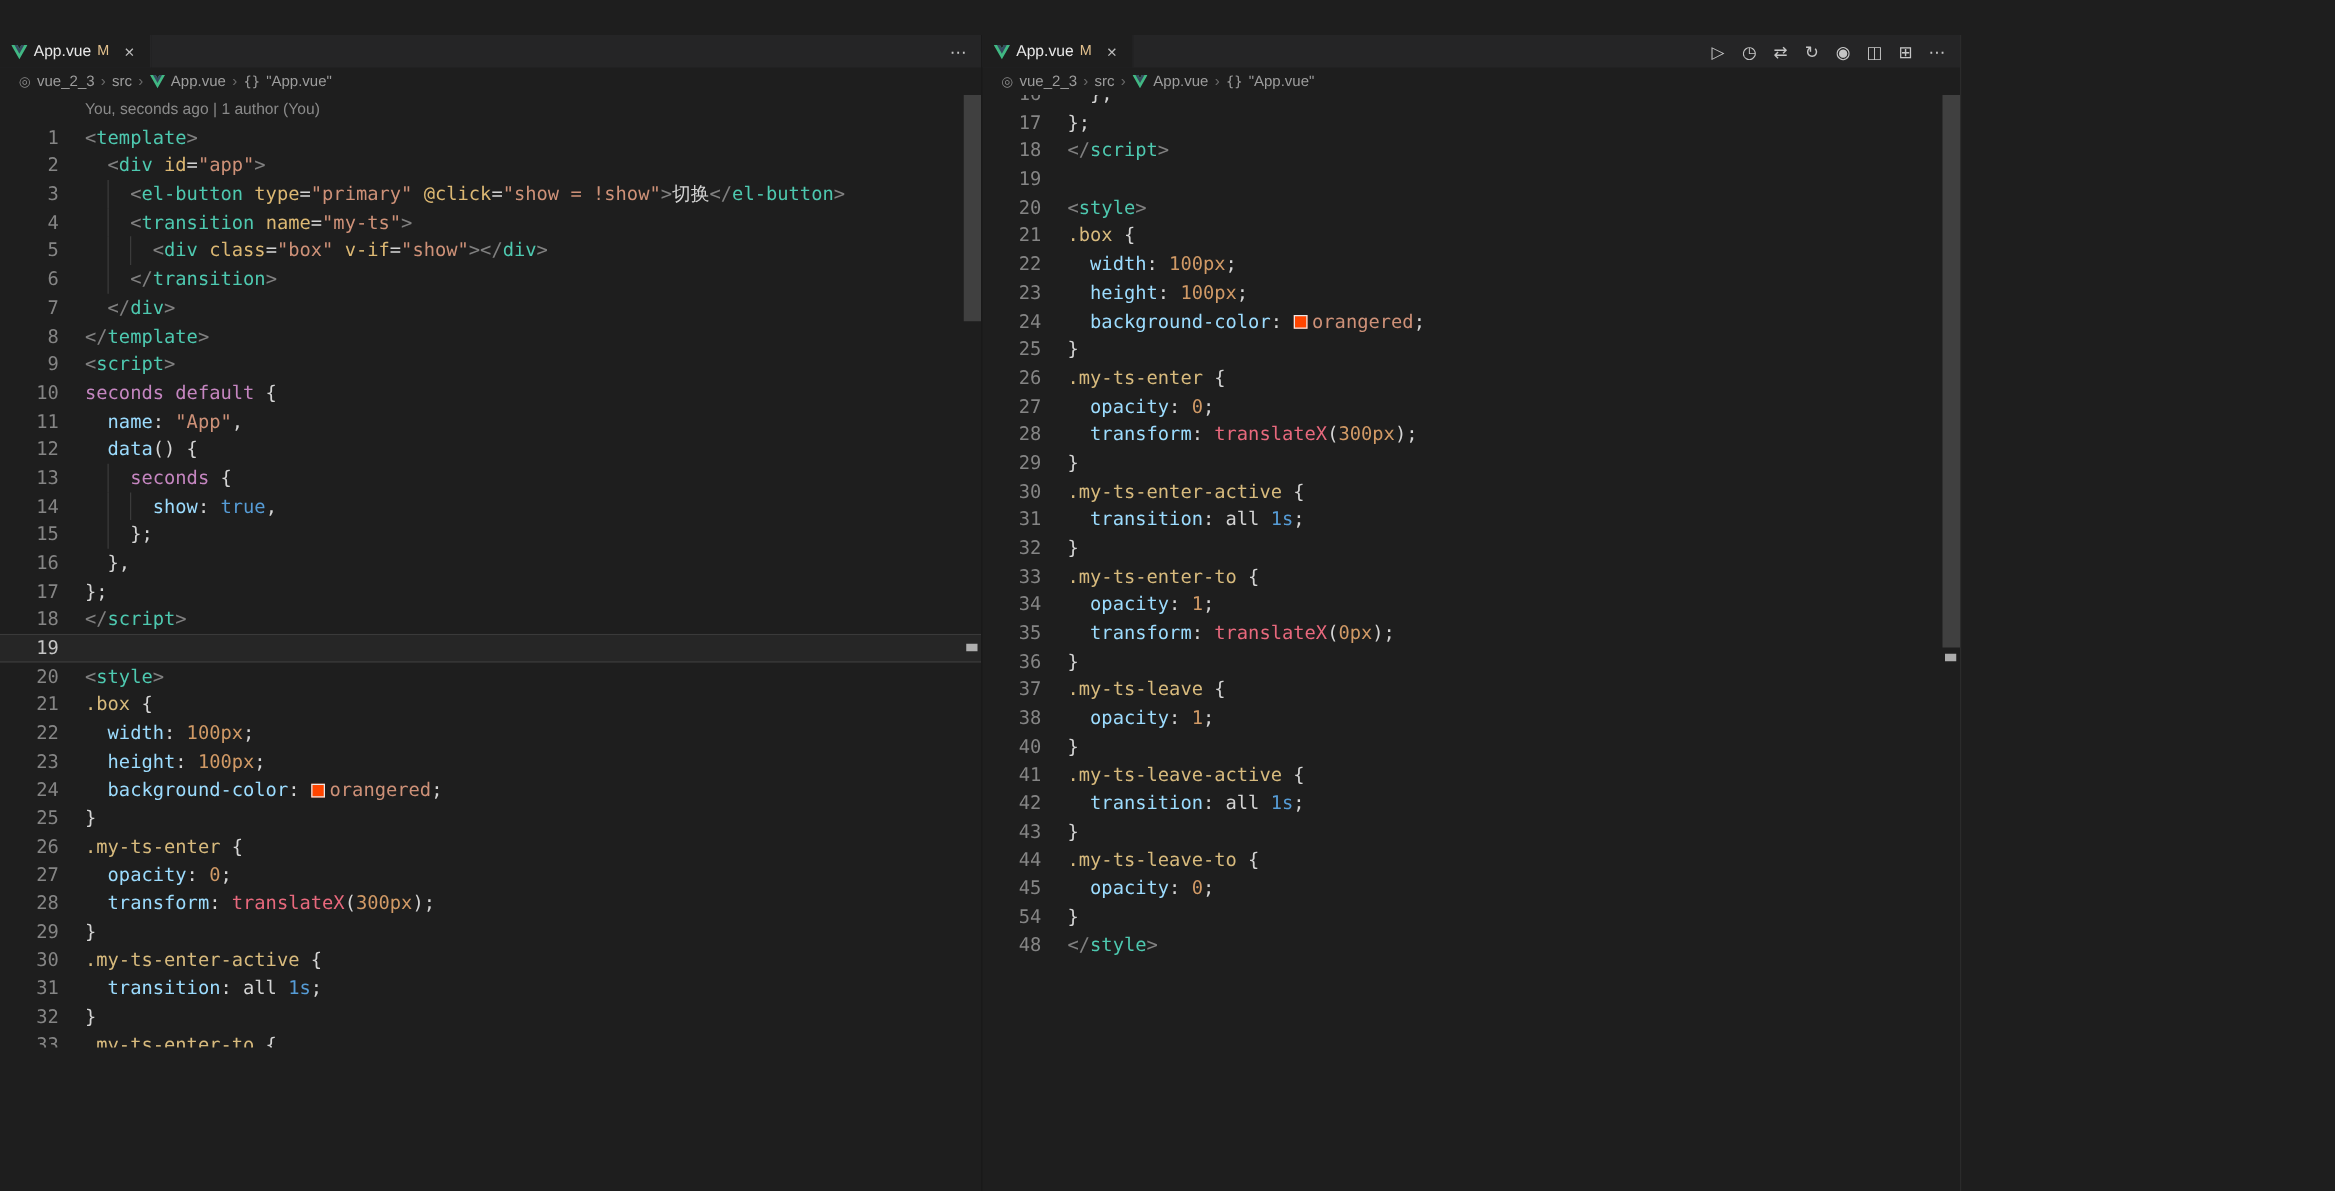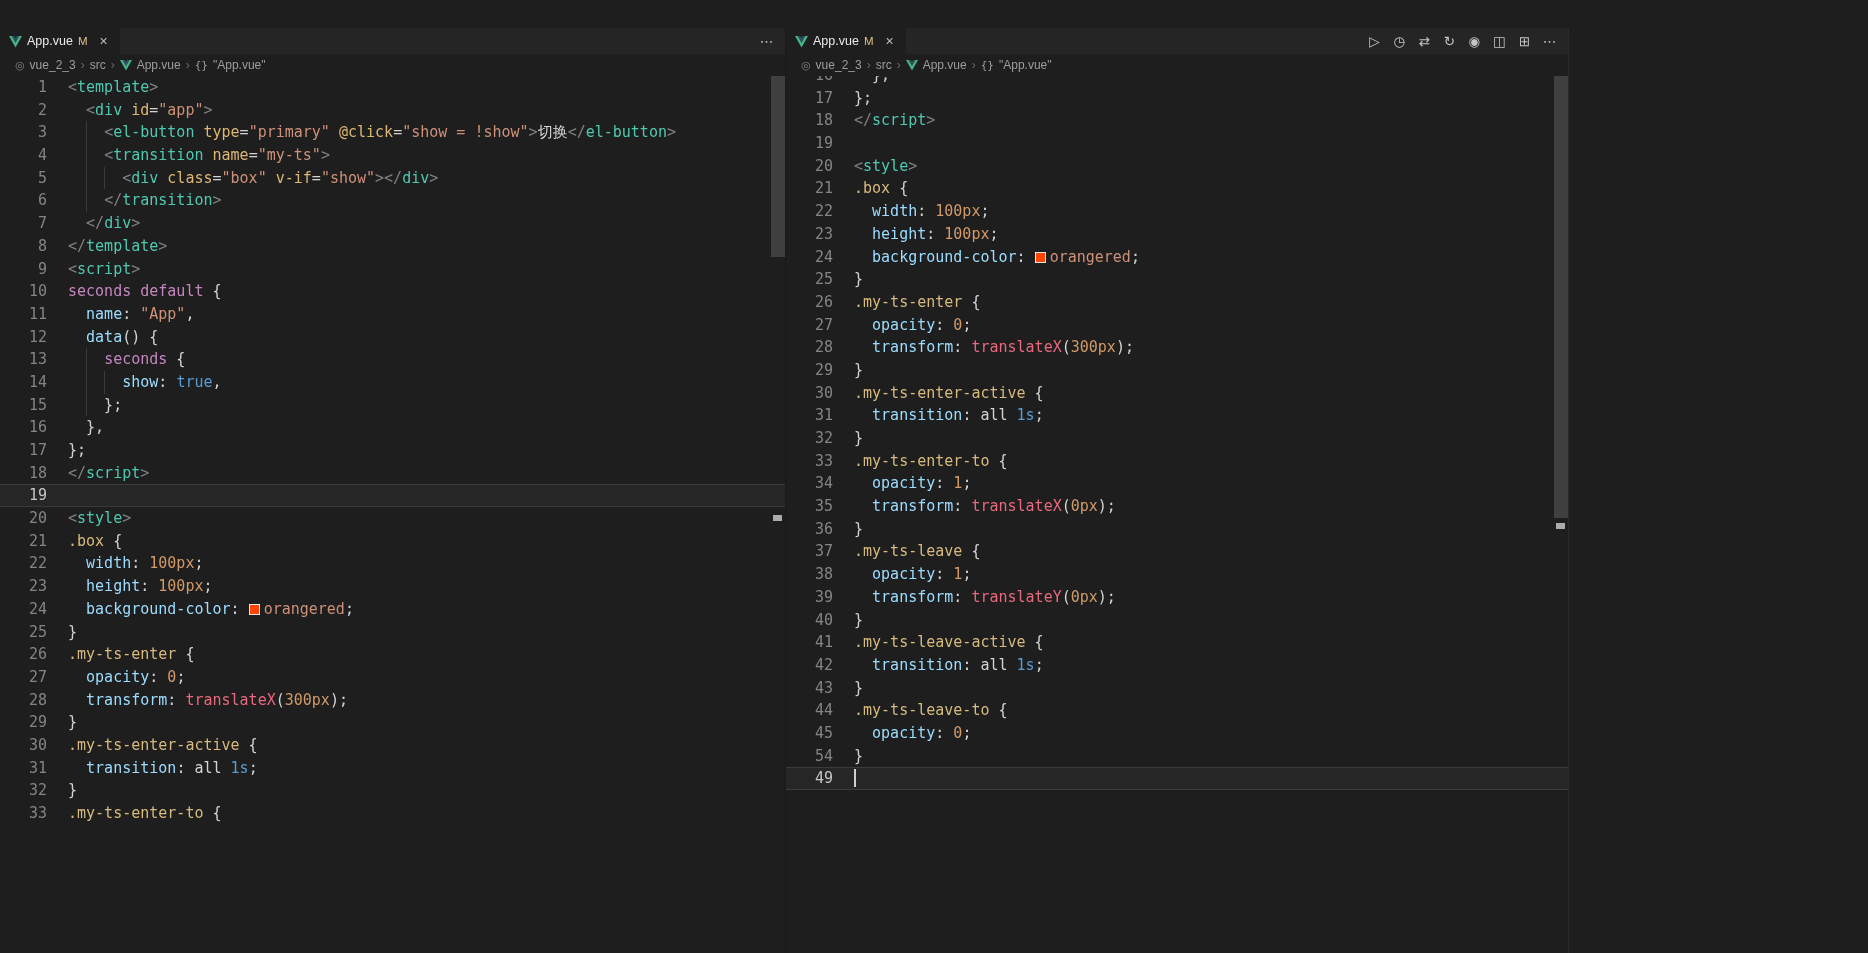--- a/index.html
+++ b/index.html
@@ -110,20 +110,24 @@
         <path class="v-outer" d="M14.9 1L12 6 9.1 1H0l12 21L24 1z"></path>
         <path class="v-inner" d="M14.9 1L12 6 9.1 1H4.8L12 13.6 19.2 1z"></path>
       </svg>
       <span class="bc">App.vue</span>
       <span class="sep">›</span>
       <span class="sym-ico">{}</span>
       <span class="bc">"App.vue"</span>
     </div>
     <div class="code-viewport">
       <div class="rows">
+          <div class="row blame">
+            <div class="num"></div>
+            <div class="linecode"><span class="c-cm">You, seconds ago | 1 author (You)</span></div>
+          </div>
           <div class="row">
             <div class="num">1</div>
             <div class="linecode"><span class="c-pu">&lt;</span><span class="c-tg">template</span><span class="c-pu">&gt;</span></div>
           </div>
           <div class="row">
             <div class="num">2</div>
             <div class="linecode"><span class="c-pl">  </span><span class="c-pu">&lt;</span><span class="c-tg">div</span><span class="c-pl"> </span><span class="c-at">id</span><span class="c-pl">=</span><span class="c-st">"app"</span><span class="c-pu">&gt;</span></div>
           </div>
           <div class="row">
             <div class="num">3</div>
@@ -381,24 +385,20 @@
           </div>
           <div class="row">
             <div class="num">37</div>
             <div class="linecode"><span class="c-se">.my-ts-leave</span><span class="c-pl"> {</span></div>
           </div>
           <div class="row">
             <div class="num">38</div>
             <div class="linecode"><span class="c-pl">  </span><span class="c-pn">opacity</span><span class="c-pl">: </span><span class="c-nu">1</span><span class="c-pl">;</span></div>
           </div>
           <div class="row">
-            <div class="num">39</div>
-            <div class="linecode"><span class="c-pl">  </span><span class="c-pn">transform</span><span class="c-pl">: </span><span class="c-fn">translateY</span><span class="c-pl">(</span><span class="c-nu">0px</span><span class="c-pl">);</span></div>
-          </div>
-          <div class="row">
             <div class="num">40</div>
             <div class="linecode"><span class="c-pl">}</span></div>
           </div>
           <div class="row">
             <div class="num">41</div>
             <div class="linecode"><span class="c-se">.my-ts-leave-active</span><span class="c-pl"> {</span></div>
           </div>
           <div class="row">
             <div class="num">42</div>
             <div class="linecode"><span class="c-pl">  </span><span class="c-pn">transition</span><span class="c-pl">: all </span><span class="c-bl">1s</span><span class="c-pl">;</span></div>
@@ -412,23 +412,23 @@
             <div class="linecode"><span class="c-se">.my-ts-leave-to</span><span class="c-pl"> {</span></div>
           </div>
           <div class="row">
             <div class="num">45</div>
             <div class="linecode"><span class="c-pl">  </span><span class="c-pn">opacity</span><span class="c-pl">: </span><span class="c-nu">0</span><span class="c-pl">;</span></div>
           </div>
           <div class="row">
             <div class="num">54</div>
             <div class="linecode"><span class="c-pl">}</span></div>
           </div>
-          <div class="row active">
-            <div class="num">49</div>
-            <div class="linecode"><span class="cursor"></span></div>
+          <div class="row">
+            <div class="num">48</div>
+            <div class="linecode"><span class="c-pu">&lt;/</span><span class="c-tg">style</span><span class="c-pu">&gt;</span></div>
           </div>
         </div>
     </div>
     <div class="vslider"></div>
     <div class="cursor-mark"></div>
   </section>
 
   <div class="side-region"></div>
 
 </div>

